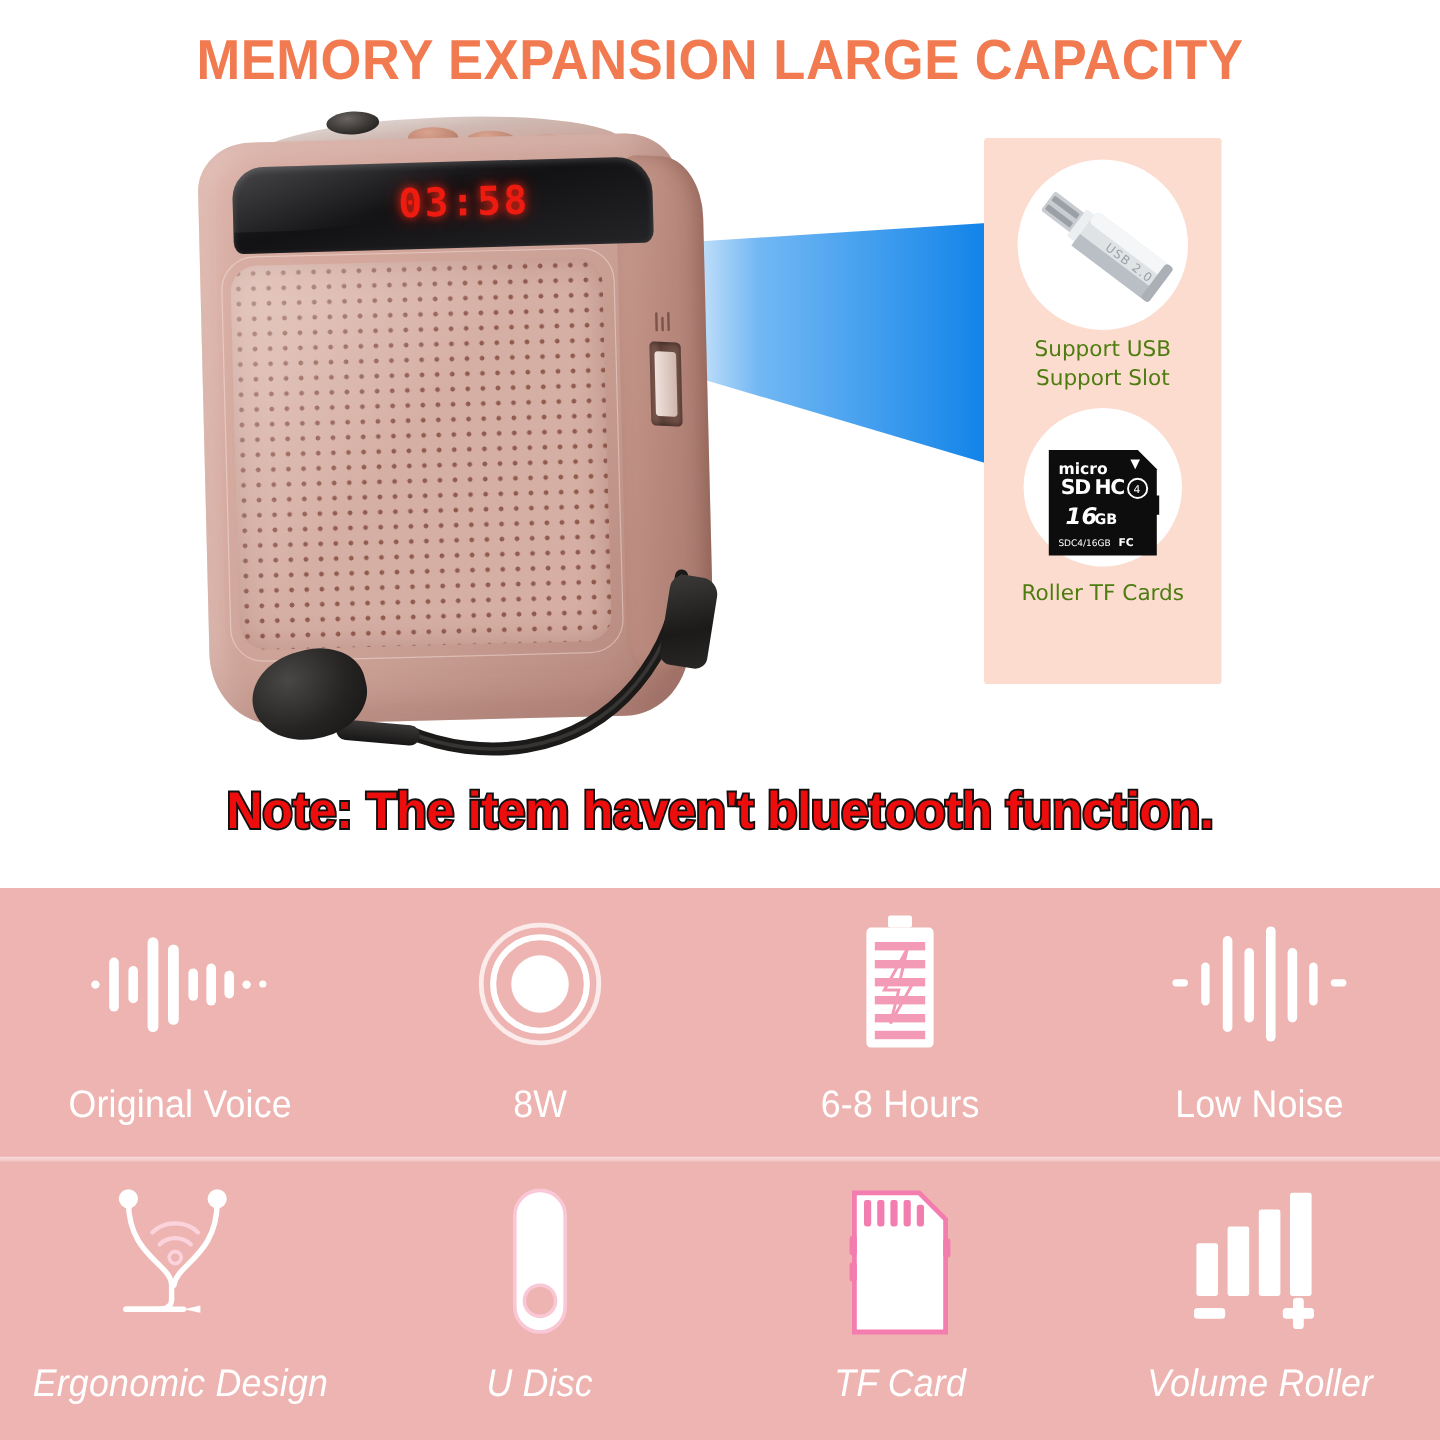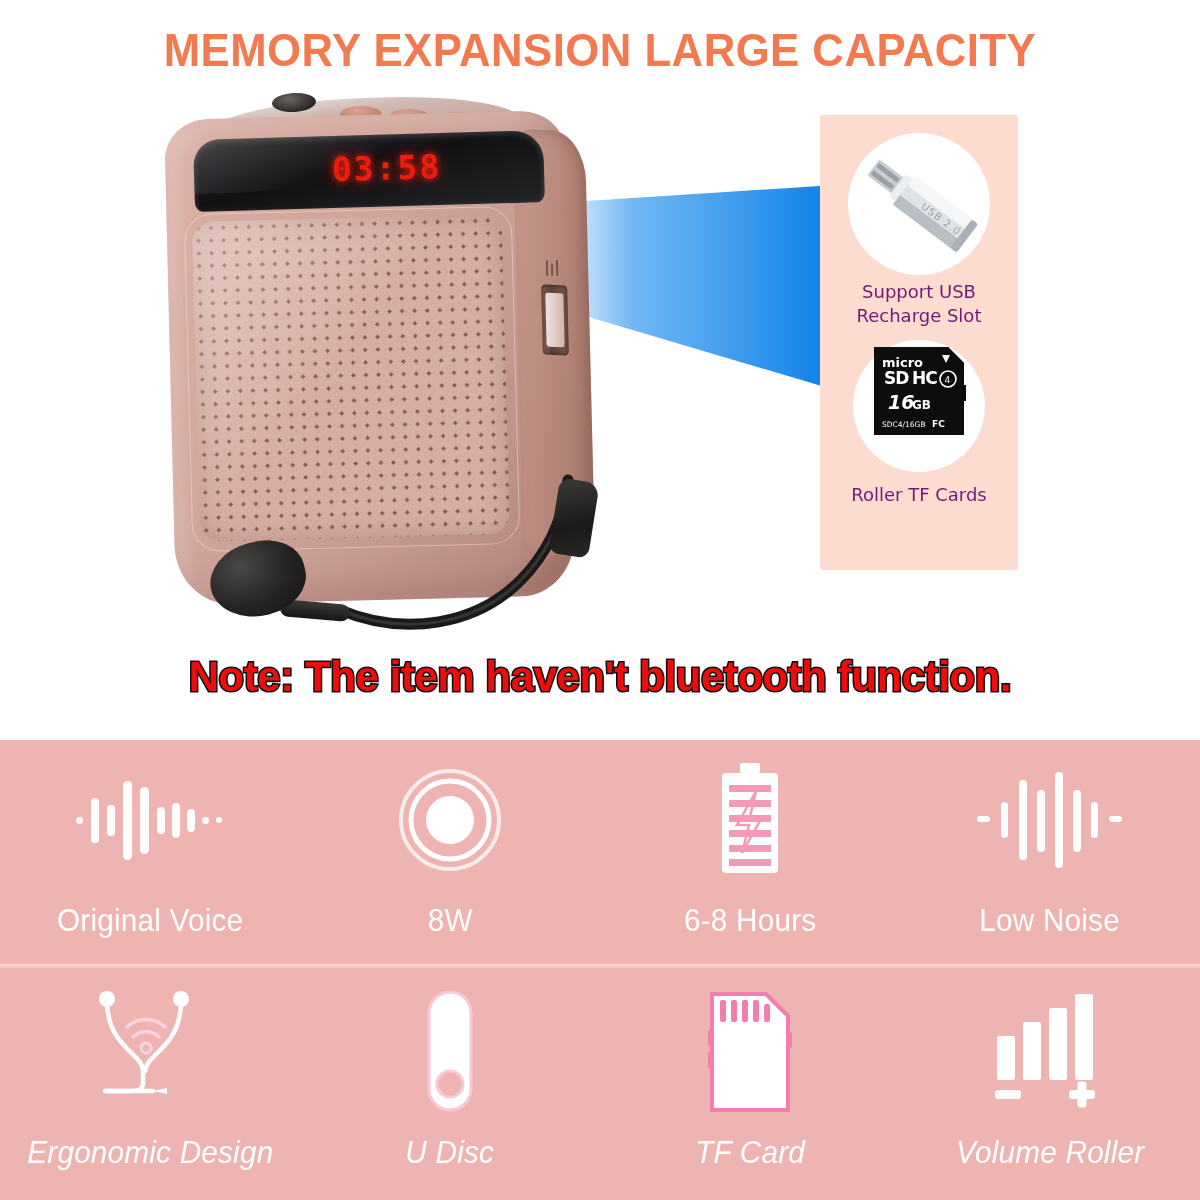--- a/index.html
+++ b/index.html
@@ -170,29 +170,29 @@
   }
   .panel-circle{
     position:absolute; border-radius:50%; background:#ffffff;
   }
   .c-usb{ left:28px; top:18px; width:142px; height:142px; }
   .c-tf { left:33px; top:225px; width:132px; height:132px; }
 
   .panel-cap{
     position:absolute; width:100%; text-align:center;
     font-family:"DejaVu Sans", sans-serif;
-    font-size:18px; color:#701a75; line-height:1.32;
+    font-size:18px; color:#4d7c0f; line-height:1.32;
   }
   .cap-usb{ top:165px; }
   .cap-tf { top:368px; }
 
   
   .usb-art{ position:absolute; left:30px; top:20px; width:140px; height:140px; }
   
-  .tf-art{ position:absolute; left:36px; top:212px; width:126px; height:126px; }
+  .tf-art{ position:absolute; left:36px; top:240px; width:126px; height:126px; }
 
   
   .note{
     position:absolute; left:0; top:652px; width:1200px; text-align:center;
     font-family:"Liberation Sans", sans-serif;
     font-weight:700; font-size:43px; letter-spacing:-.3px;
     color:#EE0D0D;
     transform:scaleX(0.97);
     white-space:nowrap;
     -webkit-text-stroke:3.2px #111;
@@ -305,21 +305,21 @@
           <rect x="48" y="50" width="78" height="12" rx="4" fill="#f4f6f7"></rect>
           <rect x="48" y="74" width="78" height="12" fill="#b9bfc4"></rect>
           <rect x="120" y="50" width="8" height="36" rx="3" fill="#aab0b5"></rect>
           <text x="72" y="72" font-family="DejaVu Sans, sans-serif" font-size="10" fill="#9aa0a6" letter-spacing="1">USB 2.0</text>
         </g>
       </svg>
     </div>
 
     <div class="panel-cap cap-usb">
       <div>Support USB</div>
-      <div>Recharge Slot</div>
+      <div>Support Slot</div>
     </div>
 
     <div class="panel-circle c-tf"></div>
 
     <div class="tf-art">
       <svg width="126" height="126" viewBox="0 0 126 126">
         <path d="M18 20 H92 L108 36 V108 H18 Z" fill="#0d0d0d"></path>
         <path d="M92 20 L108 36 H92 Z" fill="#0d0d0d"></path>
         <path d="M100 58 h10 v16 h-10 z" fill="#0d0d0d"></path>
         <text x="26" y="40" font-family="DejaVu Sans, sans-serif" font-weight="bold" font-size="13" fill="#ffffff">micro</text>

